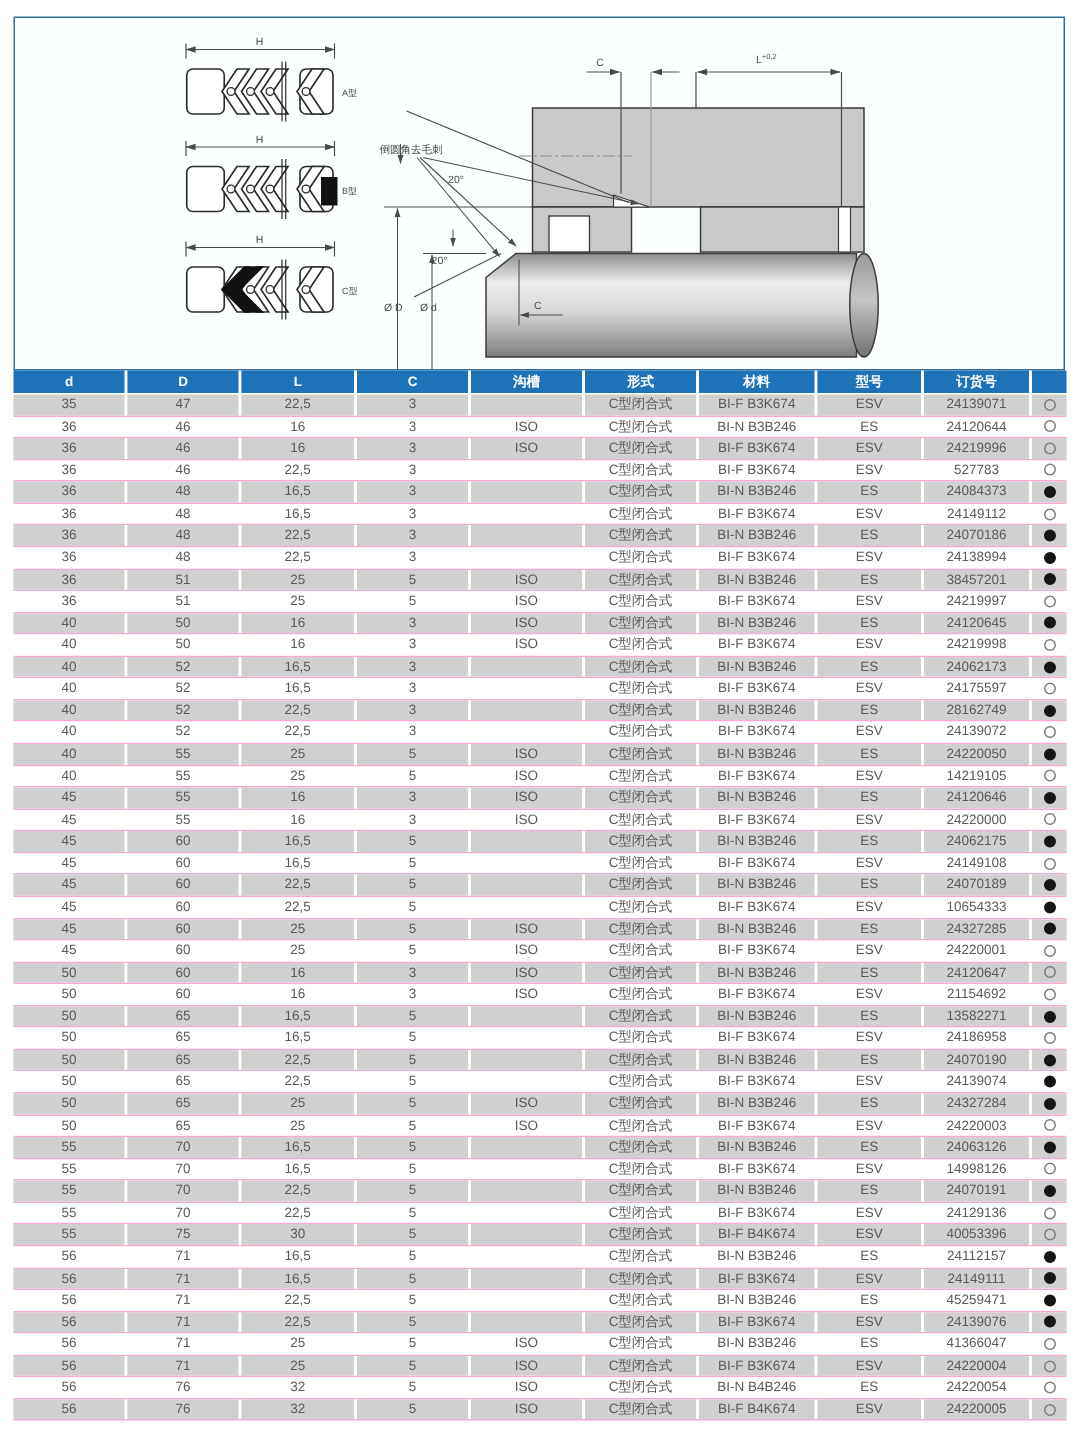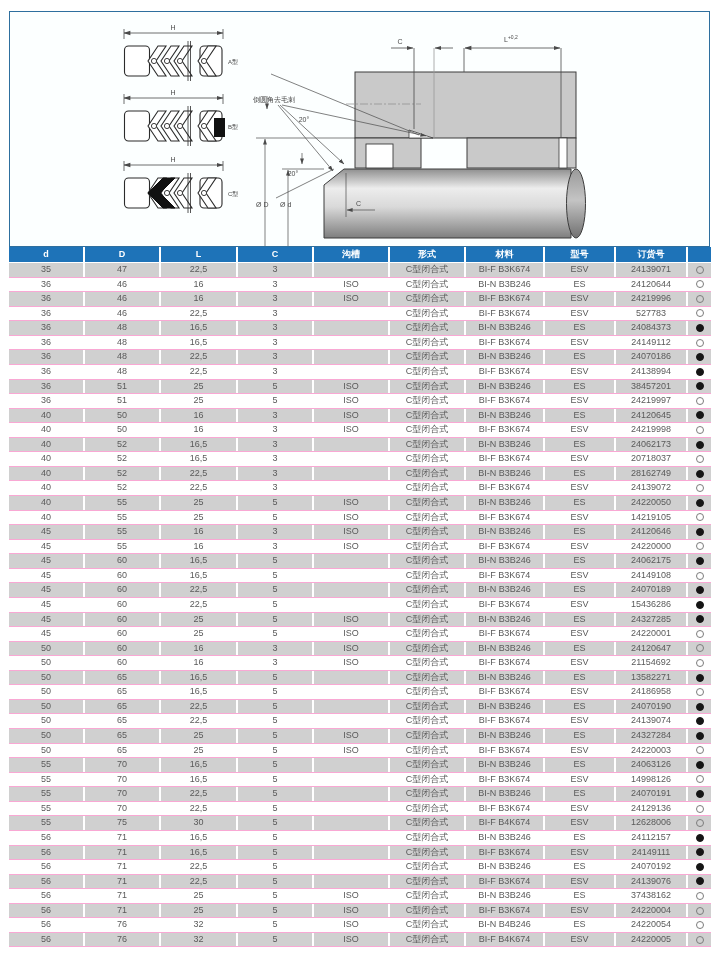--- a/index.html
+++ b/index.html
@@ -371,21 +371,21 @@
       </div>
       <div class="trow even">
         <div class="tcell c0">40</div>
         <div class="tcell c1">52</div>
         <div class="tcell c2">16,5</div>
         <div class="tcell c3">3</div>
         <div class="tcell c4"></div>
         <div class="tcell c5">C型闭合式</div>
         <div class="tcell c6">BI-F B3K674</div>
         <div class="tcell c7">ESV</div>
-        <div class="tcell c8">20718037</div>
+        <div class="tcell c8">24175597</div>
         <div class="tcell c9">
           <span class="dot"></span>
         </div>
       </div>
       <div class="trow odd">
         <div class="tcell c0">40</div>
         <div class="tcell c1">52</div>
         <div class="tcell c2">22,5</div>
         <div class="tcell c3">3</div>
         <div class="tcell c4"></div>
@@ -511,21 +511,21 @@
       </div>
       <div class="trow even">
         <div class="tcell c0">45</div>
         <div class="tcell c1">60</div>
         <div class="tcell c2">22,5</div>
         <div class="tcell c3">5</div>
         <div class="tcell c4"></div>
         <div class="tcell c5">C型闭合式</div>
         <div class="tcell c6">BI-F B3K674</div>
         <div class="tcell c7">ESV</div>
-        <div class="tcell c8">15436286</div>
+        <div class="tcell c8">10654333</div>
         <div class="tcell c9">
           <span class="dot filled"></span>
         </div>
       </div>
       <div class="trow odd">
         <div class="tcell c0">45</div>
         <div class="tcell c1">60</div>
         <div class="tcell c2">25</div>
         <div class="tcell c3">5</div>
         <div class="tcell c4">ISO</div>
@@ -721,21 +721,21 @@
       </div>
       <div class="trow odd">
         <div class="tcell c0">55</div>
         <div class="tcell c1">75</div>
         <div class="tcell c2">30</div>
         <div class="tcell c3">5</div>
         <div class="tcell c4"></div>
         <div class="tcell c5">C型闭合式</div>
         <div class="tcell c6">BI-F B4K674</div>
         <div class="tcell c7">ESV</div>
-        <div class="tcell c8">12628006</div>
+        <div class="tcell c8">40053396</div>
         <div class="tcell c9">
           <span class="dot"></span>
         </div>
       </div>
       <div class="trow even">
         <div class="tcell c0">56</div>
         <div class="tcell c1">71</div>
         <div class="tcell c2">16,5</div>
         <div class="tcell c3">5</div>
         <div class="tcell c4"></div>
@@ -763,21 +763,21 @@
       </div>
       <div class="trow even">
         <div class="tcell c0">56</div>
         <div class="tcell c1">71</div>
         <div class="tcell c2">22,5</div>
         <div class="tcell c3">5</div>
         <div class="tcell c4"></div>
         <div class="tcell c5">C型闭合式</div>
         <div class="tcell c6">BI-N B3B246</div>
         <div class="tcell c7">ES</div>
-        <div class="tcell c8">24070192</div>
+        <div class="tcell c8">45259471</div>
         <div class="tcell c9">
           <span class="dot filled"></span>
         </div>
       </div>
       <div class="trow odd">
         <div class="tcell c0">56</div>
         <div class="tcell c1">71</div>
         <div class="tcell c2">22,5</div>
         <div class="tcell c3">5</div>
         <div class="tcell c4"></div>
@@ -791,21 +791,21 @@
       </div>
       <div class="trow even">
         <div class="tcell c0">56</div>
         <div class="tcell c1">71</div>
         <div class="tcell c2">25</div>
         <div class="tcell c3">5</div>
         <div class="tcell c4">ISO</div>
         <div class="tcell c5">C型闭合式</div>
         <div class="tcell c6">BI-N B3B246</div>
         <div class="tcell c7">ES</div>
-        <div class="tcell c8">37438162</div>
+        <div class="tcell c8">41366047</div>
         <div class="tcell c9">
           <span class="dot"></span>
         </div>
       </div>
       <div class="trow odd">
         <div class="tcell c0">56</div>
         <div class="tcell c1">71</div>
         <div class="tcell c2">25</div>
         <div class="tcell c3">5</div>
         <div class="tcell c4">ISO</div>

